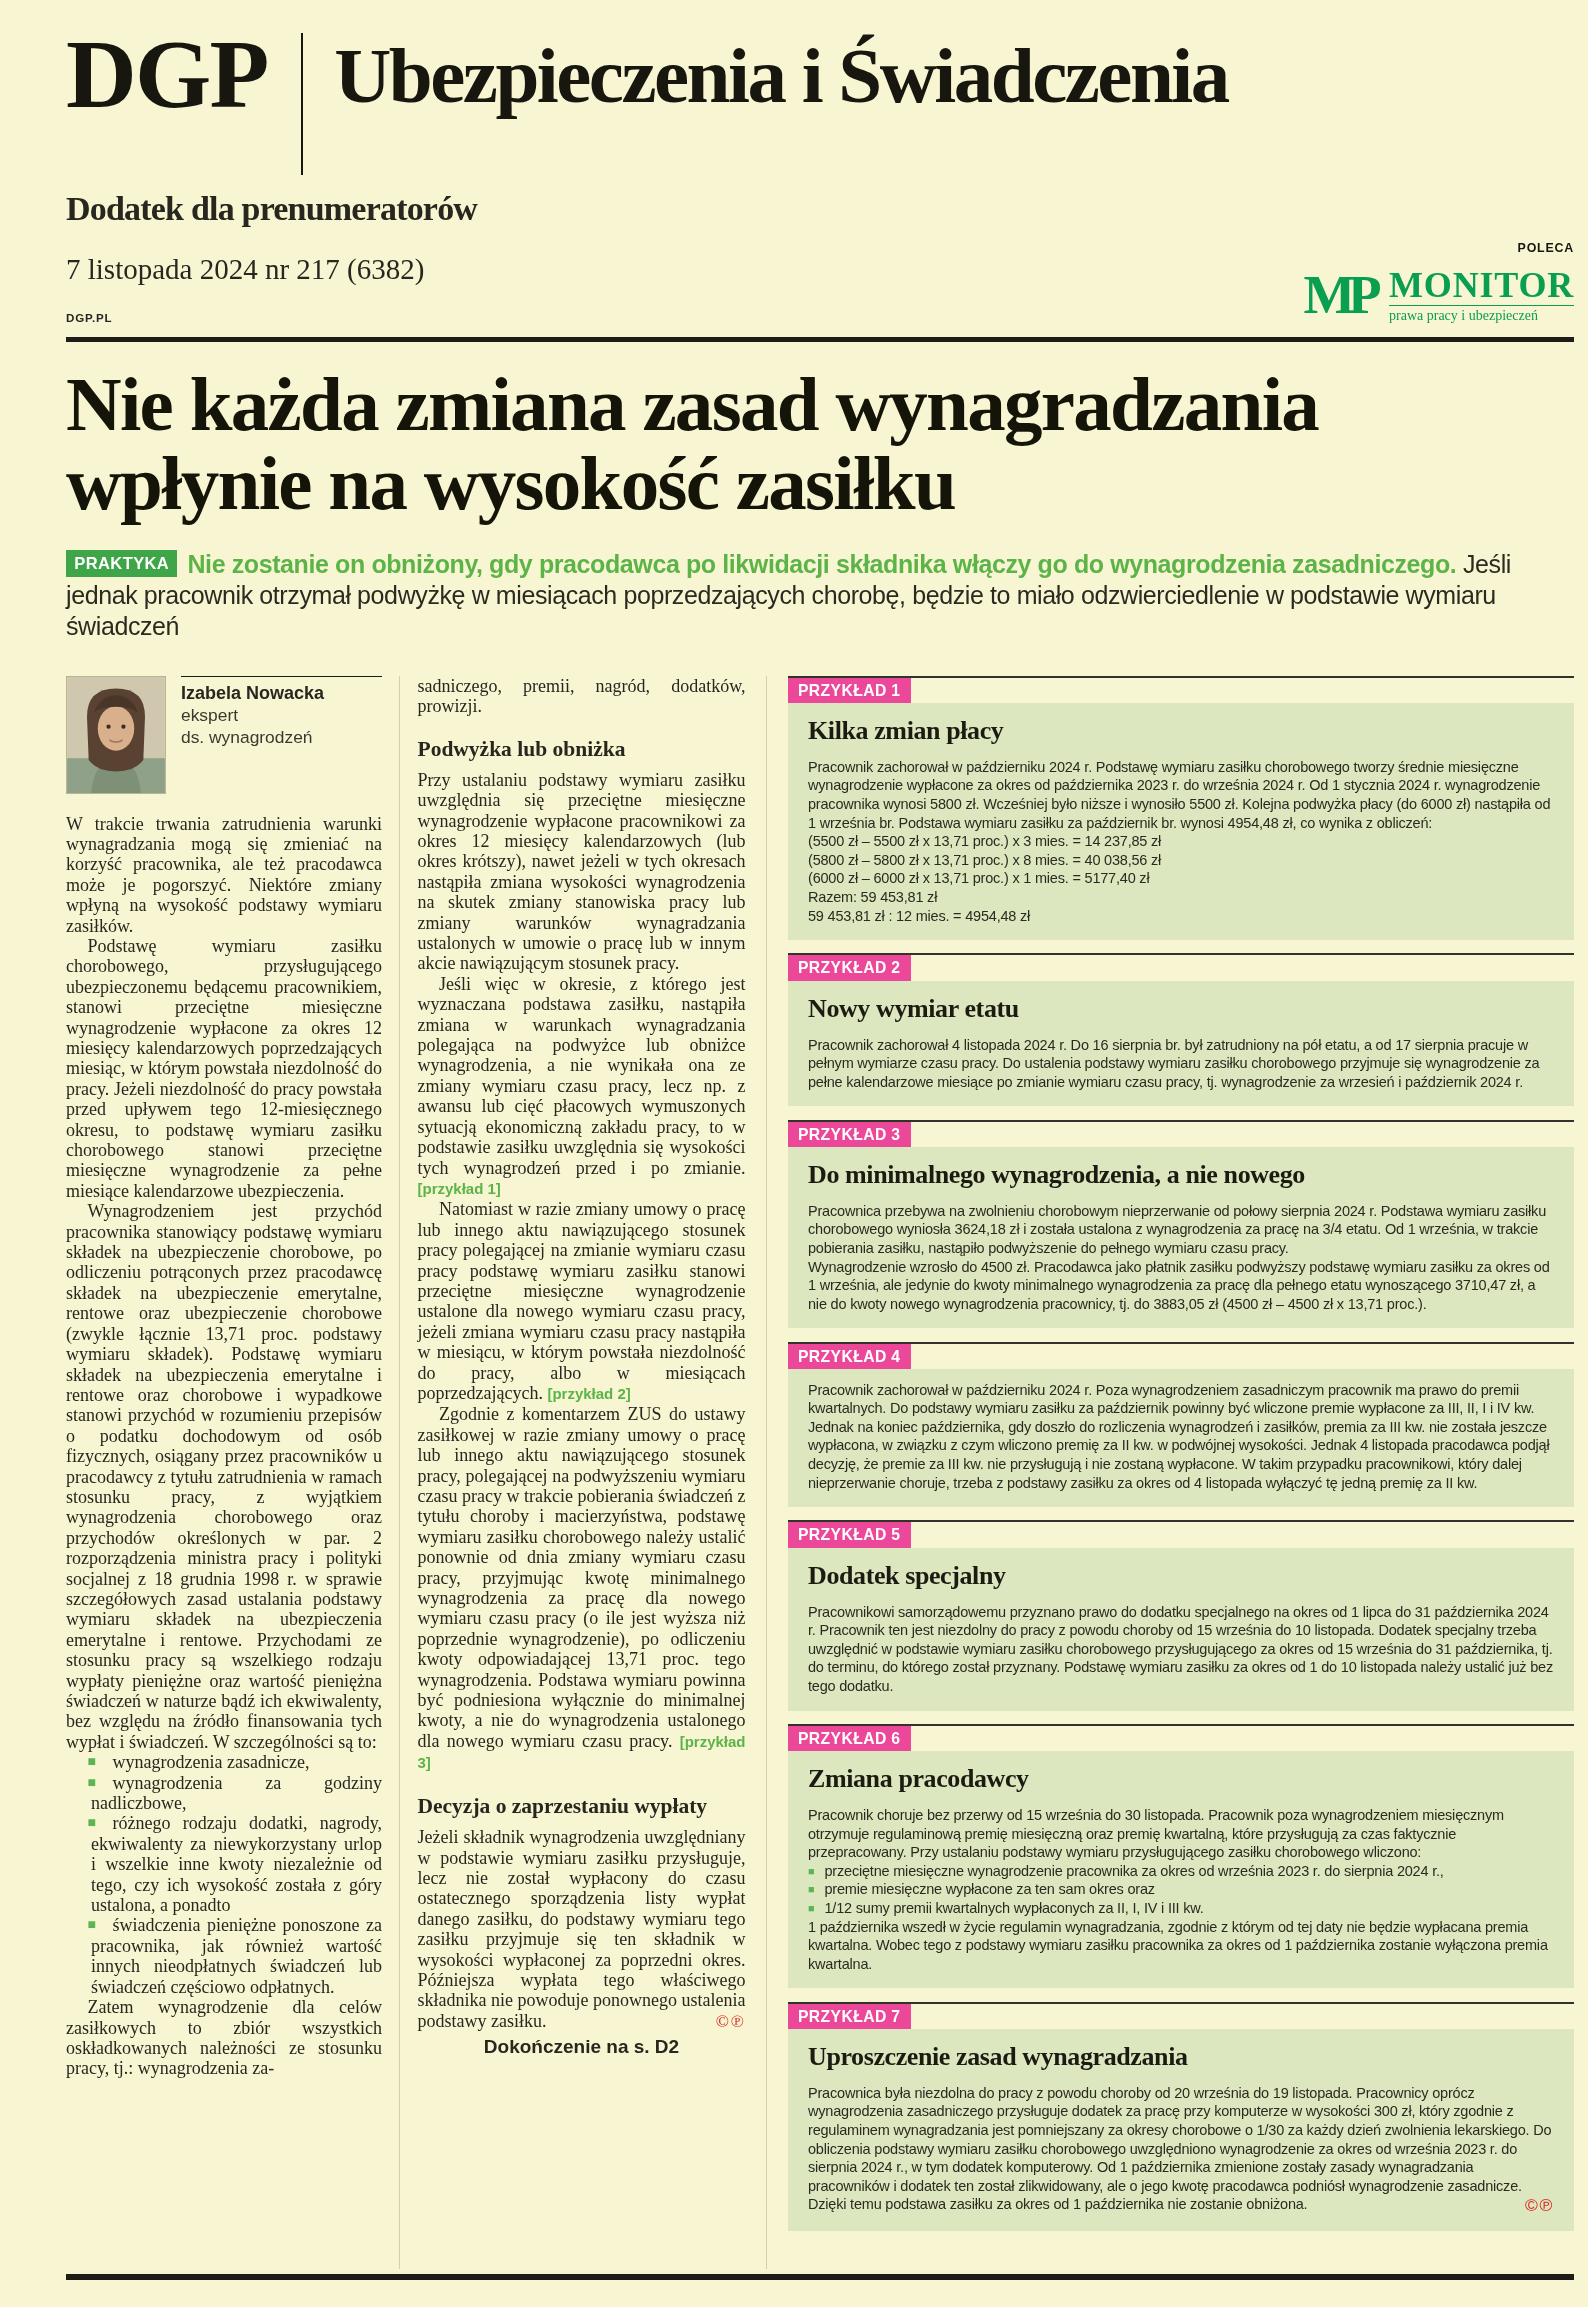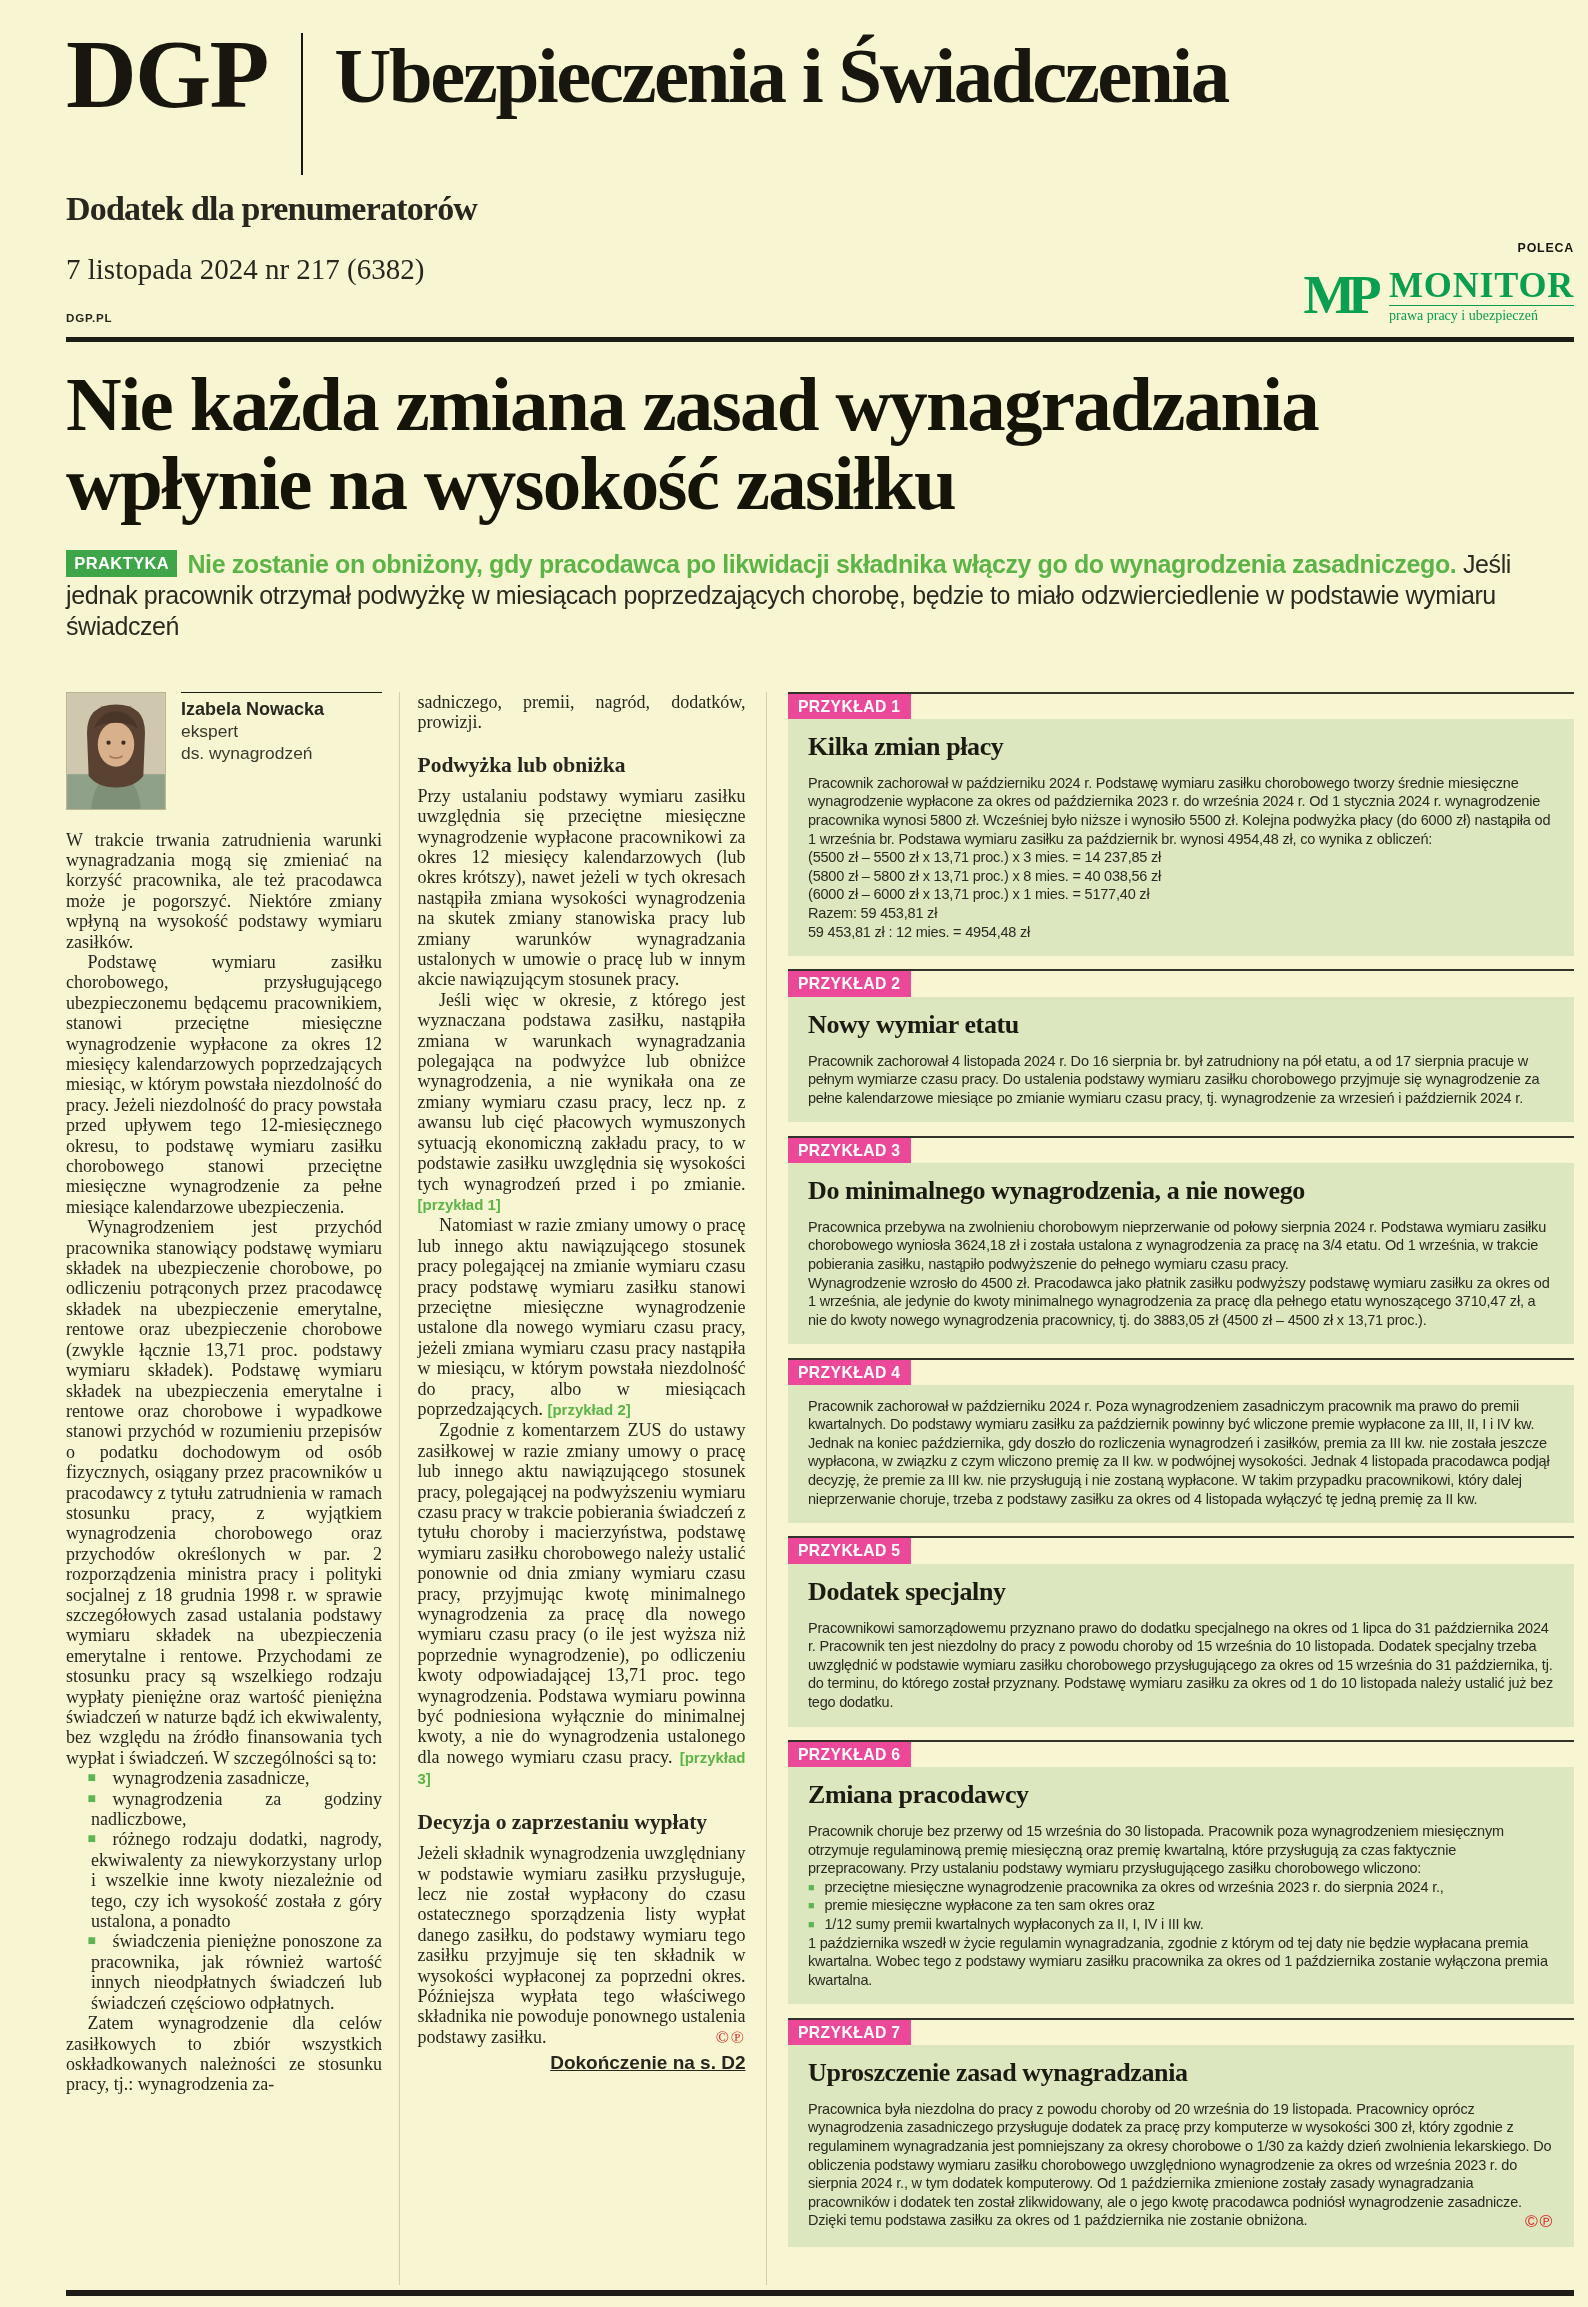--- a/index.html
+++ b/index.html
@@ -35,34 +35,34 @@
   .headline{font-weight:bold;font-size:77px;line-height:1.03;letter-spacing:-1.7px;color:#151408;
             margin:23px 0 0 0;}
   .lead{margin-top:25px;font-family:"Liberation Sans","DejaVu Sans",sans-serif;
         font-size:25px;line-height:1.25;letter-spacing:-0.4px;}
   .badge{display:inline-block;background:#3ea648;color:#ffffff;font-weight:bold;font-size:16.5px;
          padding:3.3px 8.3px 2.5px;vertical-align:3.3px;margin-right:10px;letter-spacing:0.4px;}
   .lead-green{color:#5cb448;font-weight:bold;}
   .lead-dark{color:#2b2a20;font-weight:normal;}
 
   
-  .content{display:flex;margin-top:49px;height:1593px;overflow:hidden;}
+  .content{display:flex;margin-top:33px;height:1593px;overflow:hidden;}
   .col{font-size:18px;line-height:20.4px;text-align:justify;}
   .col1{width:316px;padding-right:16.5px;border-right:0.8px solid #d5d0a6;}
   .col2{width:328px;padding:0 20px 0 18px;border-right:0.8px solid #d5d0a6;}
   .col p{margin:0;text-indent:21.5px;}
   .col p.noindent{text-indent:0;}
   .subhead{font-weight:bold;font-size:21.5px;line-height:1.1;margin:21.5px 0 8.3px;text-align:left;}
   .ref{color:#5cb448;font-weight:bold;font-family:"Liberation Sans",sans-serif;font-size:15px;}
   .bullet{position:relative;padding-left:25px;text-indent:0;margin:0;}
   .bullet::before{content:"■";position:absolute;left:0;top:0;color:#5cb453;font-size:14px;}
   .cp-line{text-align:right;margin-top:-20px;}
   .cp{color:#d92b26;font-size:17.4px;letter-spacing:1.7px;}
   .continuation{font-family:"Liberation Sans",sans-serif;font-weight:bold;font-size:19px;
-                text-align:right;margin-top:5px;text-decoration:underline;}
+                text-align:center;margin-top:5px;}
 
   
   .author{display:flex;gap:15px;margin-bottom:20px;}
   .portrait{width:98px;height:116px;flex:0 0 auto;border:0.8px solid #b9b492;}
   .author-meta{flex:1;border-top:1.7px solid #1d1c16;padding-top:6.6px;
                font-family:"Liberation Sans",sans-serif;text-align:left;}
   .author-name{font-weight:bold;font-size:18px;}
   .author-role{font-size:17.4px;line-height:1.3;color:#3a392e;}
 
   

